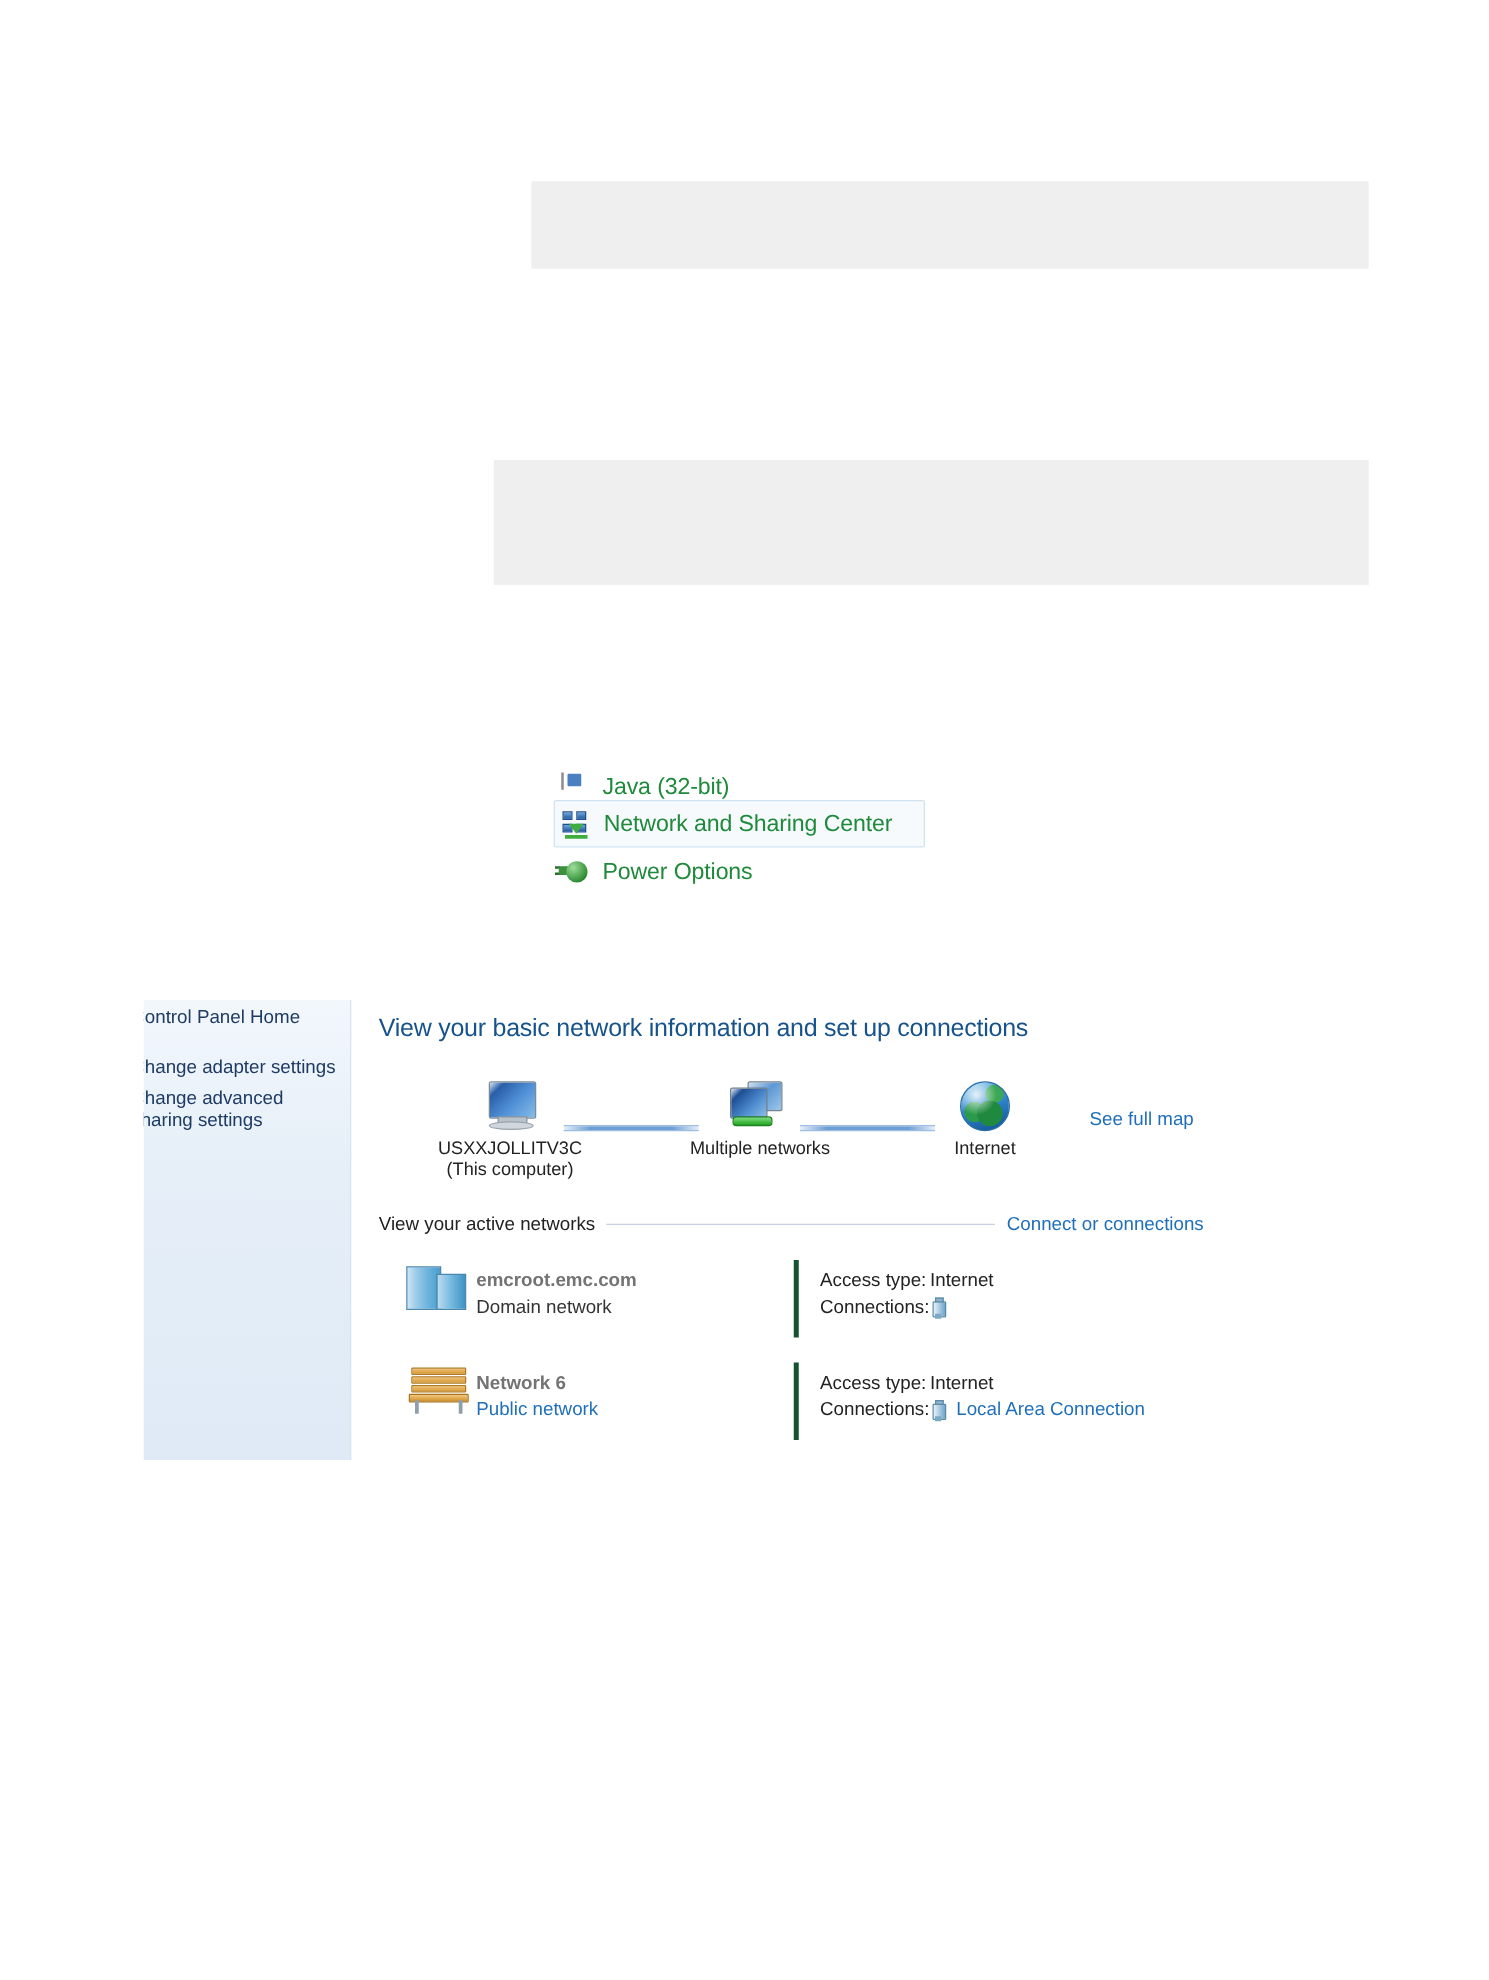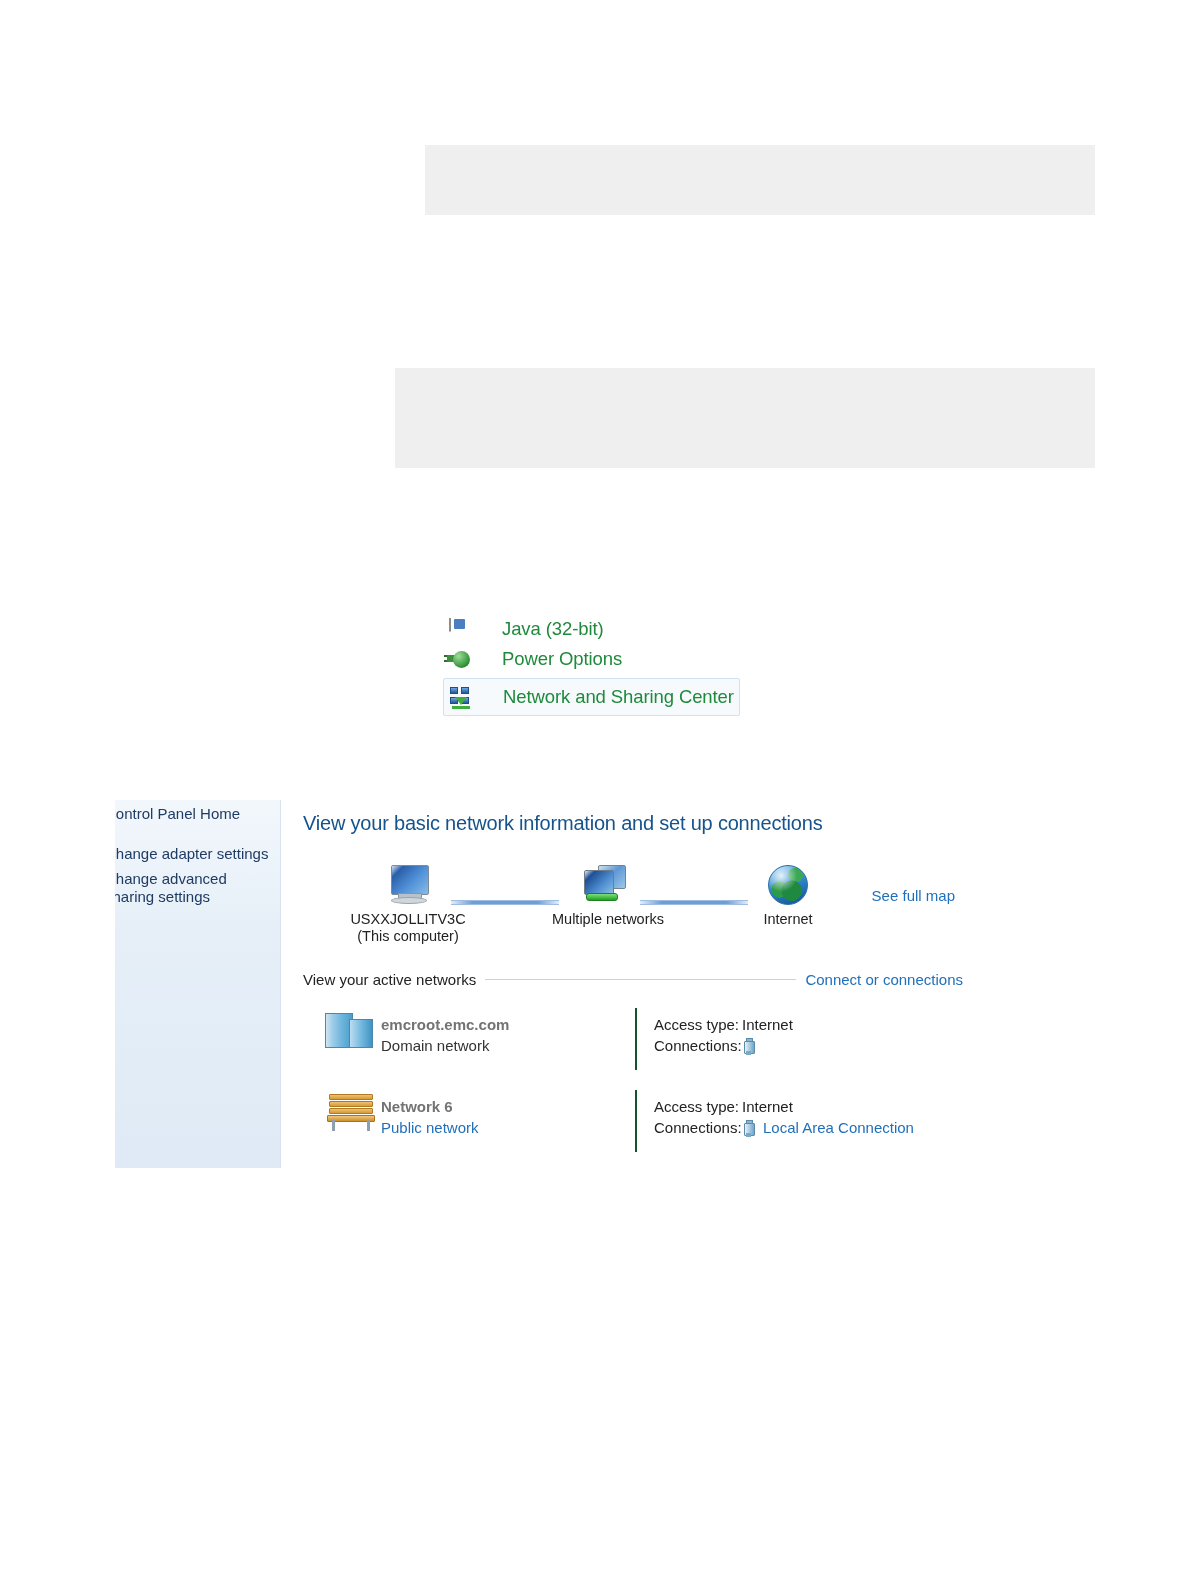--- a/index.html
+++ b/index.html
@@ -29,21 +29,20 @@
     left: 443px;
     top: 618px;
     width: 300px;
   }
   .cp-row {
     display: flex;
     align-items: center;
     height: 38px;
     padding-left: 4px;
     box-sizing: border-box;
-    gap: 20px;
   }
   .cp-row.clipped {
     height: 22px;
     overflow: hidden;
     align-items: flex-end;
   }
   .cp-row.selected {
     background: #f6fafd;
     border: 1px solid #cfe3f2;
     border-radius: 2px;
@@ -317,21 +316,21 @@
   .net-title {
     font-size: 15px;
     font-weight: bold;
     color: #737373;
     white-space: nowrap;
   }
   .net-sub { font-size: 15px; color: #333; margin-top: 4px; }
   .net-sub.link { color: #1f6fba; cursor: pointer; }
 
   .net-right {
-    border-left: 2px solid #14532d;
+    border-left: 4px solid #14532d;
     padding-left: 17px;
     padding-top: 6px;
     flex: 1;
     min-height: 62px;
     box-sizing: border-box;
   }
   .kv { display: flex; font-size: 15px; line-height: 21px; }
   .kv .k { width: 88px; color: #222; flex: 0 0 88px; }
   .kv .v { color: #222; }
   .kv .v.link { color: #1f6fba; cursor: pointer; }
@@ -414,39 +413,39 @@
 <div class="placeholder-box" id="ph1"></div>
 <div class="placeholder-box" id="ph2"></div>
 
 <div id="cp-list">
 
   <div class="cp-row clipped">
     <span class="cp-icon"><span class="ico-java"></span></span>
     <span class="cp-label">Java (32-bit)</span>
   </div>
 
-  <div class="cp-row">
-    <span class="cp-icon">
-      <span class="ico-pwr">
-        <span class="prong1"></span><span class="prong2"></span>
-        <span class="plug"></span><span class="ball"></span>
-      </span>
-    </span>
-    <span class="cp-label">Power Options</span>
-  </div>
-
   <div class="cp-row selected">
     <span class="cp-icon">
       <span class="ico-nsc">
         <span class="sq a"></span><span class="sq b"></span>
         <span class="sq c"></span><span class="sq d"></span>
         <span class="arw"></span><span class="bar"></span>
       </span>
     </span>
     <span class="cp-label">Network and Sharing Center</span>
+  </div>
+
+  <div class="cp-row">
+    <span class="cp-icon">
+      <span class="ico-pwr">
+        <span class="prong1"></span><span class="prong2"></span>
+        <span class="plug"></span><span class="ball"></span>
+      </span>
+    </span>
+    <span class="cp-label">Power Options</span>
   </div>
 
 </div>
 
 <div id="sidebar">
   <div class="side-link" id="side-home">Control Panel Home</div>
   <div class="side-link" id="side-adapter">Change adapter settings</div>
   <div class="side-link" id="side-advanced">Change advanced sharing settings</div>
 </div>
 

